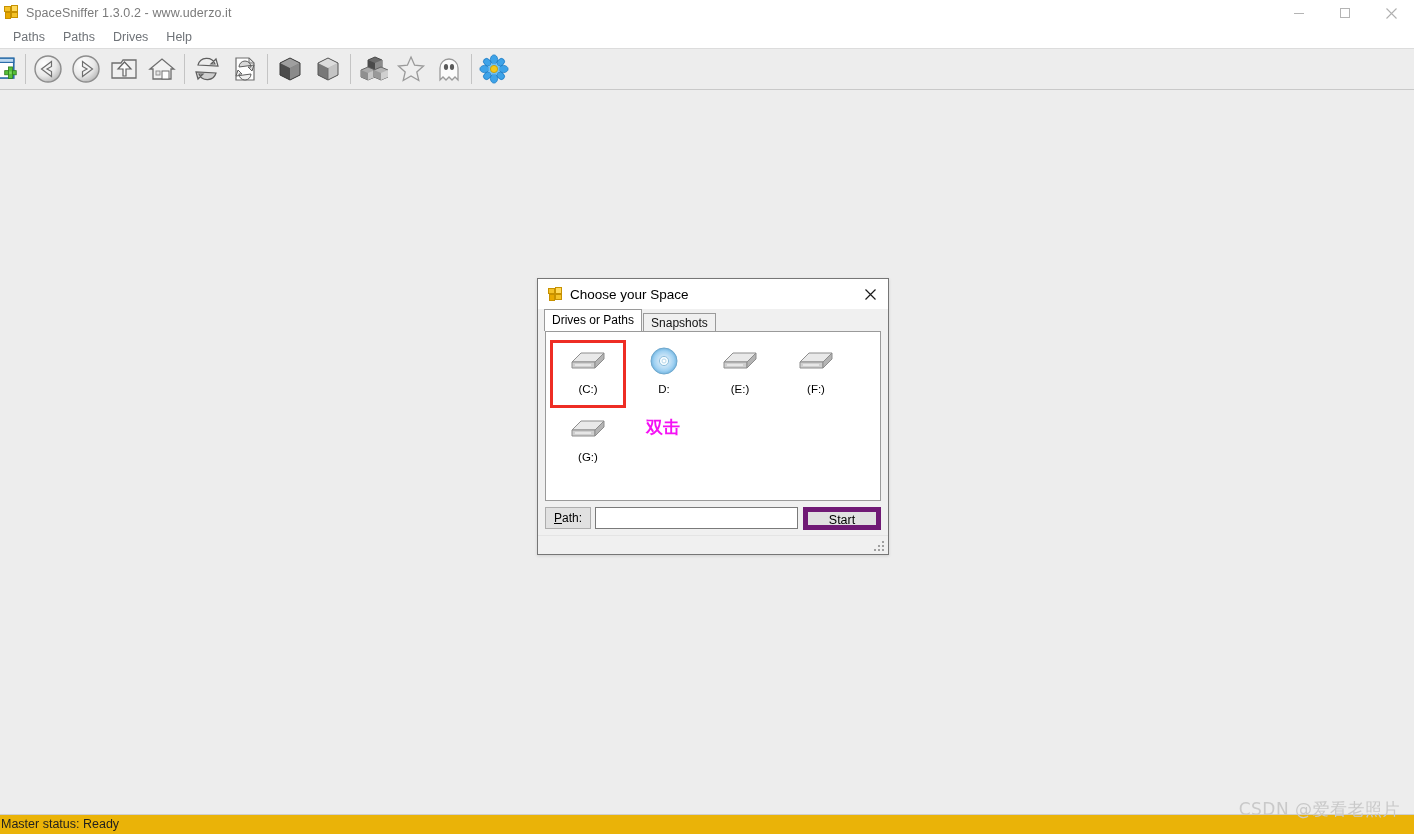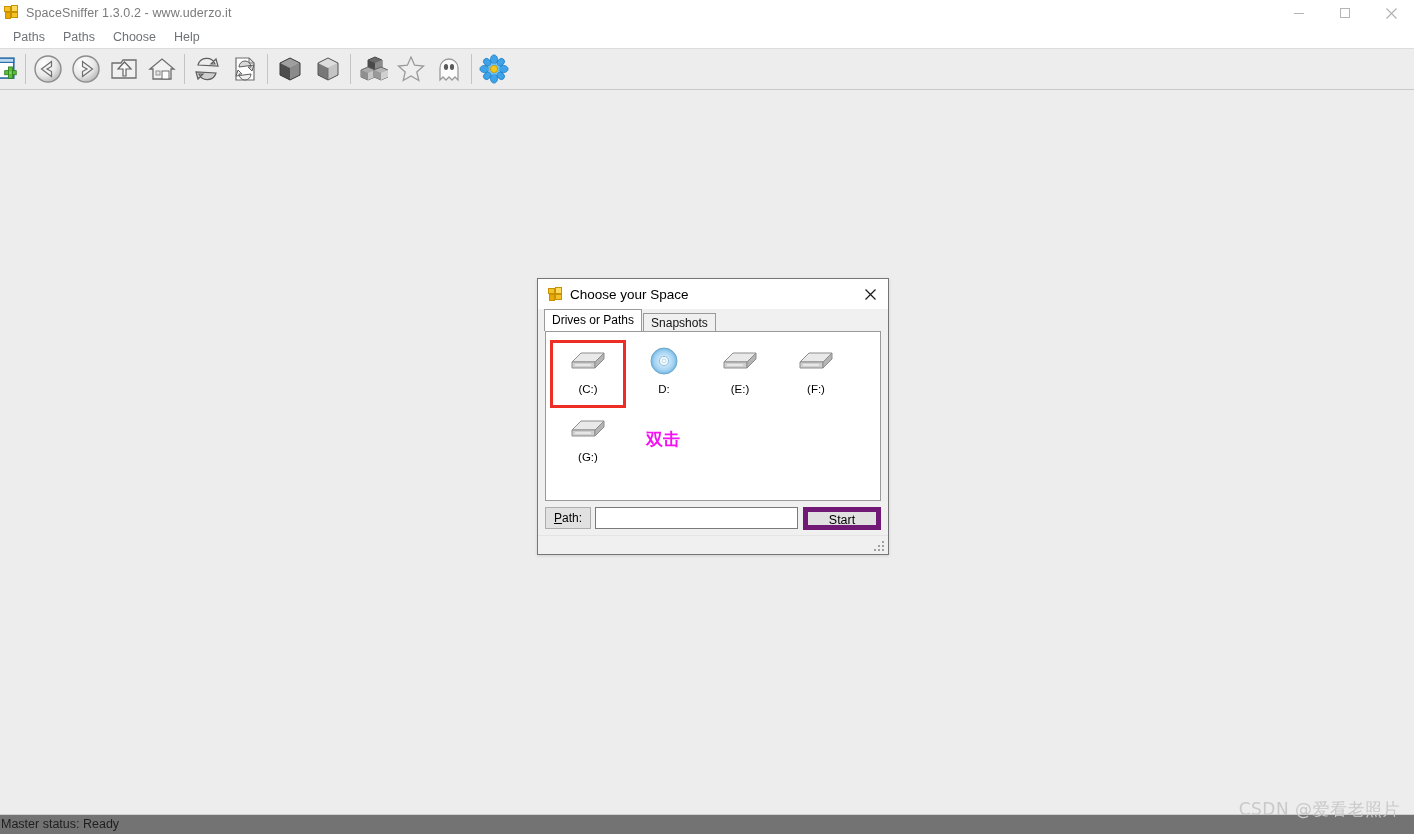--- a/index.html
+++ b/index.html
@@ -141,21 +141,21 @@
   .main-area {
     flex: 1 1 auto;
     background: #ededed;
     position: relative;
     overflow: hidden;
   }
 
   
   .statusbar {
     height: 19px;
-    background: #737373;
+    background: #eab308;
     border-top: 1px solid #cfcfcf;
     display: flex;
     align-items: flex-start;
     flex: none;
     overflow: hidden;
   }
   .status-text {
     color: #1f1f1f;
     font-size: 12.5px;
     padding-left: 1px;
@@ -288,21 +288,21 @@
   }
   .drive-label {
     font-size: 11.5px;
     color: #000;
     margin-top: 6px;
     white-space: nowrap;
   }
   .annotation {
     position: absolute;
     left: 100px;
-    top: 96px;
+    top: 84px;
     color: #f412f4;
     font-size: 17px;
     font-family: "DejaVu Sans", sans-serif;
     font-weight: 600;
     white-space: nowrap;
   }
 
   
   .dlg-bottom {
     height: 34px;
@@ -414,21 +414,21 @@
         <svg width="13" height="13" viewBox="0 0 13 13">
           <path d="M1.5 1.5 L11.5 11.5 M11.5 1.5 L1.5 11.5" stroke="#b0b0b0" stroke-width="1.1" fill="none"></path>
         </svg>
       </div>
     </div>
   </div>
 
   <div class="menubar">
     <div class="menu-item">Paths</div>
     <div class="menu-item">Paths</div>
-    <div class="menu-item">Choose</div>
+    <div class="menu-item">Drives</div>
     <div class="menu-item">Help</div>
   </div>
 
   <div class="toolbar">
 
     <div class="tb-group">
       <div class="tb-btn first">
         <svg width="34" height="32" viewBox="0 0 34 32">
           <rect x="-10" y="3" width="34" height="24" fill="#ffffff" stroke="#2a6ca8" stroke-width="2"></rect>
           <rect x="-10" y="3" width="34" height="5" fill="#bcd8f0" stroke="#2a6ca8" stroke-width="1.4"></rect>

